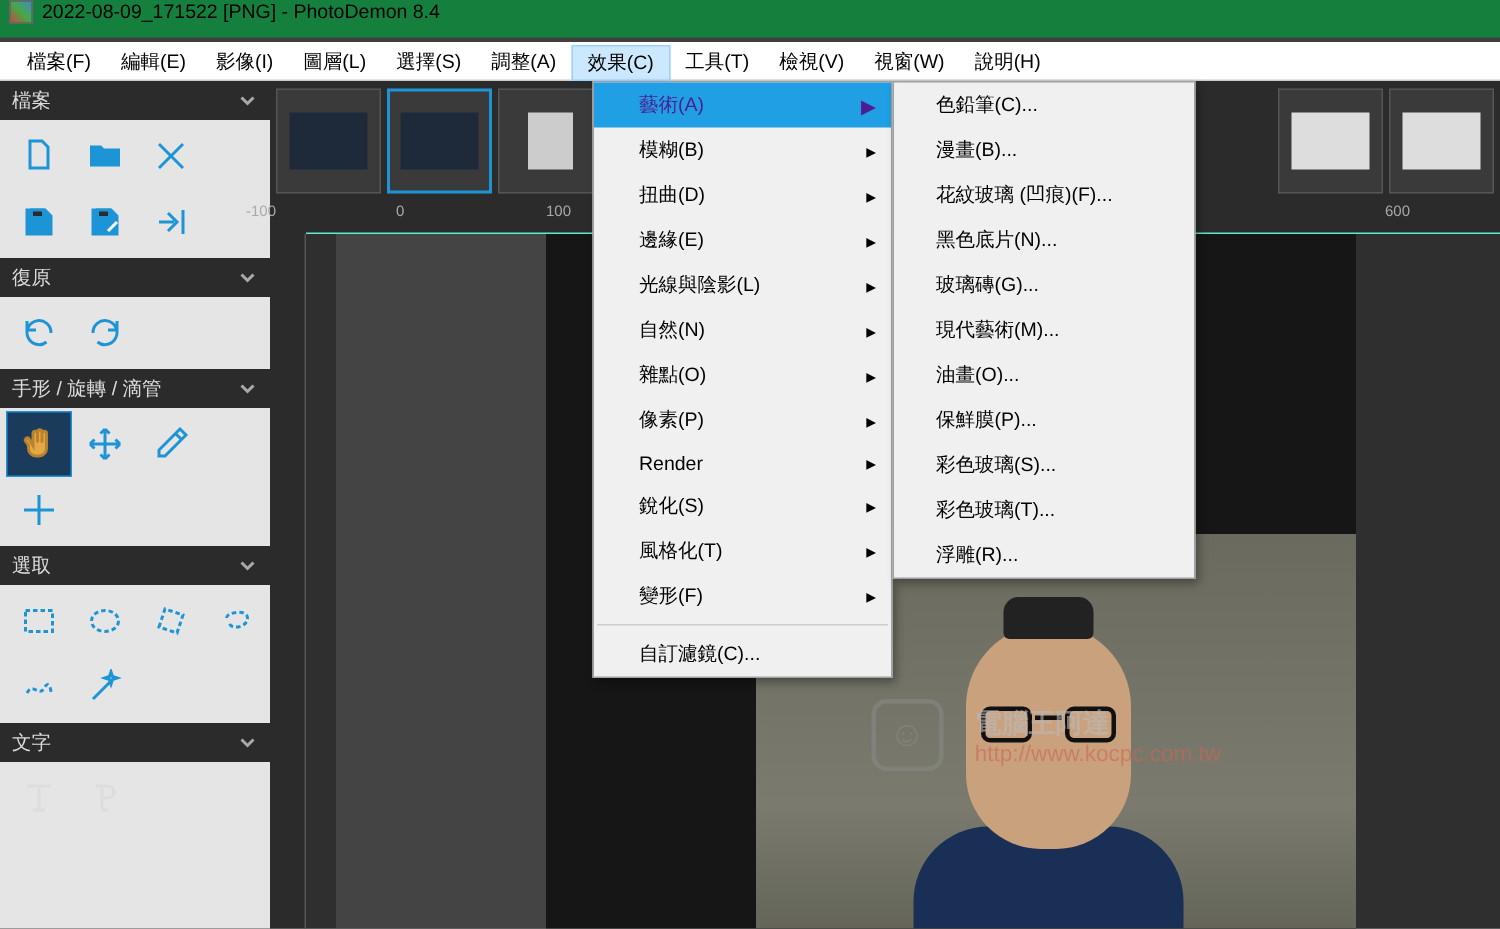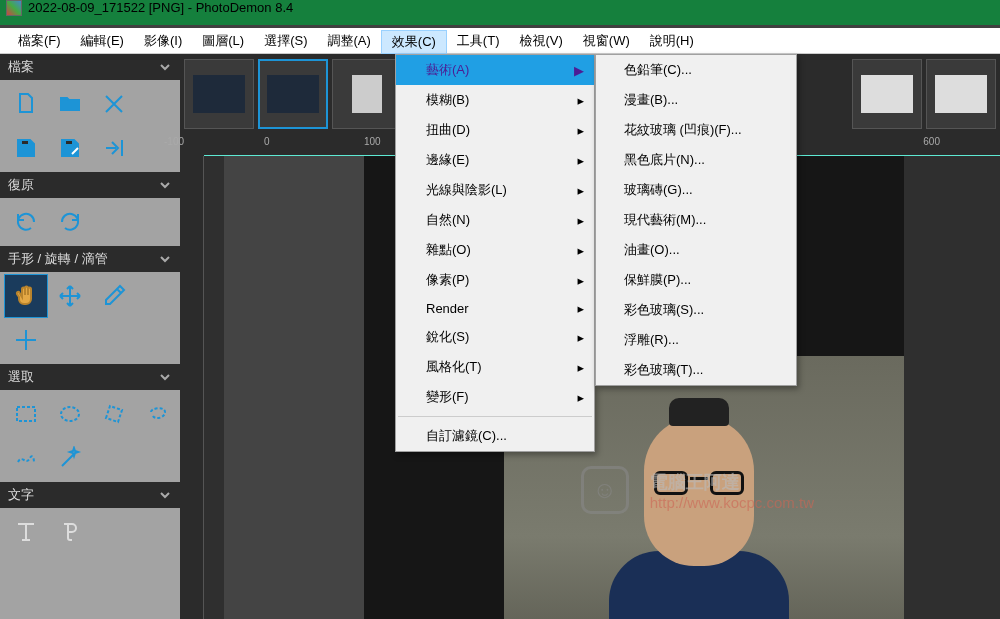--- a/index.html
+++ b/index.html
@@ -12,21 +12,21 @@
 
 
 .menu-bar{height:26px;background:#fff;display:flex;align-items:flex-start;padding:2px 8px;border-bottom:1px solid #ccc}
 .menu-bar .menu-top-item{padding:2px 10px;color:#000;font-size:13px;cursor:default;display:flex;align-items:center}
 .menu-bar .menu-top-item.active{background:#cce8ff;border:1px solid #99d1ff}
 
 
 .work-area{position:absolute;top:54px;left:0;right:0;bottom:0;display:flex;background:#2b2b2b}
 
 
-.sidebar{width:180px;background:#a3a3a3;color:#ccc;display:flex;flex-direction:column;overflow:hidden}
+.sidebar{width:180px;background:#e5e5e5;color:#ccc;display:flex;flex-direction:column;overflow:hidden}
 .section-header{display:flex;align-items:center;justify-content:space-between;padding:4px 8px;background:#2b2b2b;color:#ddd;font-size:13px}
 .tool-grid{display:grid;grid-template-columns:repeat(4,44px);grid-auto-rows:44px;gap:0;padding:2px 4px}
 .tool-btn{display:flex;align-items:center;justify-content:center;color:#1d94d6;cursor:default}
 .tool-btn.selected{background:#1a3b5c;border:1px solid #1d94d6}
 .tool-btn svg{width:24px;height:24px;stroke:#1d94d6;fill:none;stroke-width:2}
 
 
 .thumb-strip{height:80px;background:#2b2b2b;display:flex;align-items:center;gap:4px;padding:4px 4px}
 .thumb{width:70px;height:70px;background:#3a3a3a;border:1px solid #555;position:relative;display:flex;align-items:center;justify-content:center}
 .thumb.selected{border:2px solid #1d94d6}
@@ -382,18 +382,18 @@
   <div class="dd-item">
       <span>油畫(O)...</span>
     </div>
   <div class="dd-item">
       <span>保鮮膜(P)...</span>
     </div>
   <div class="dd-item">
       <span>彩色玻璃(S)...</span>
     </div>
   <div class="dd-item">
+      <span>彩色玻璃(T)...</span>
+    </div>
+  <div class="dd-item">
       <span>浮雕(R)...</span>
     </div>
-  <div class="dd-item">
-      <span>彩色玻璃(T)...</span>
-    </div>
 </div>
 
 </body></html>

